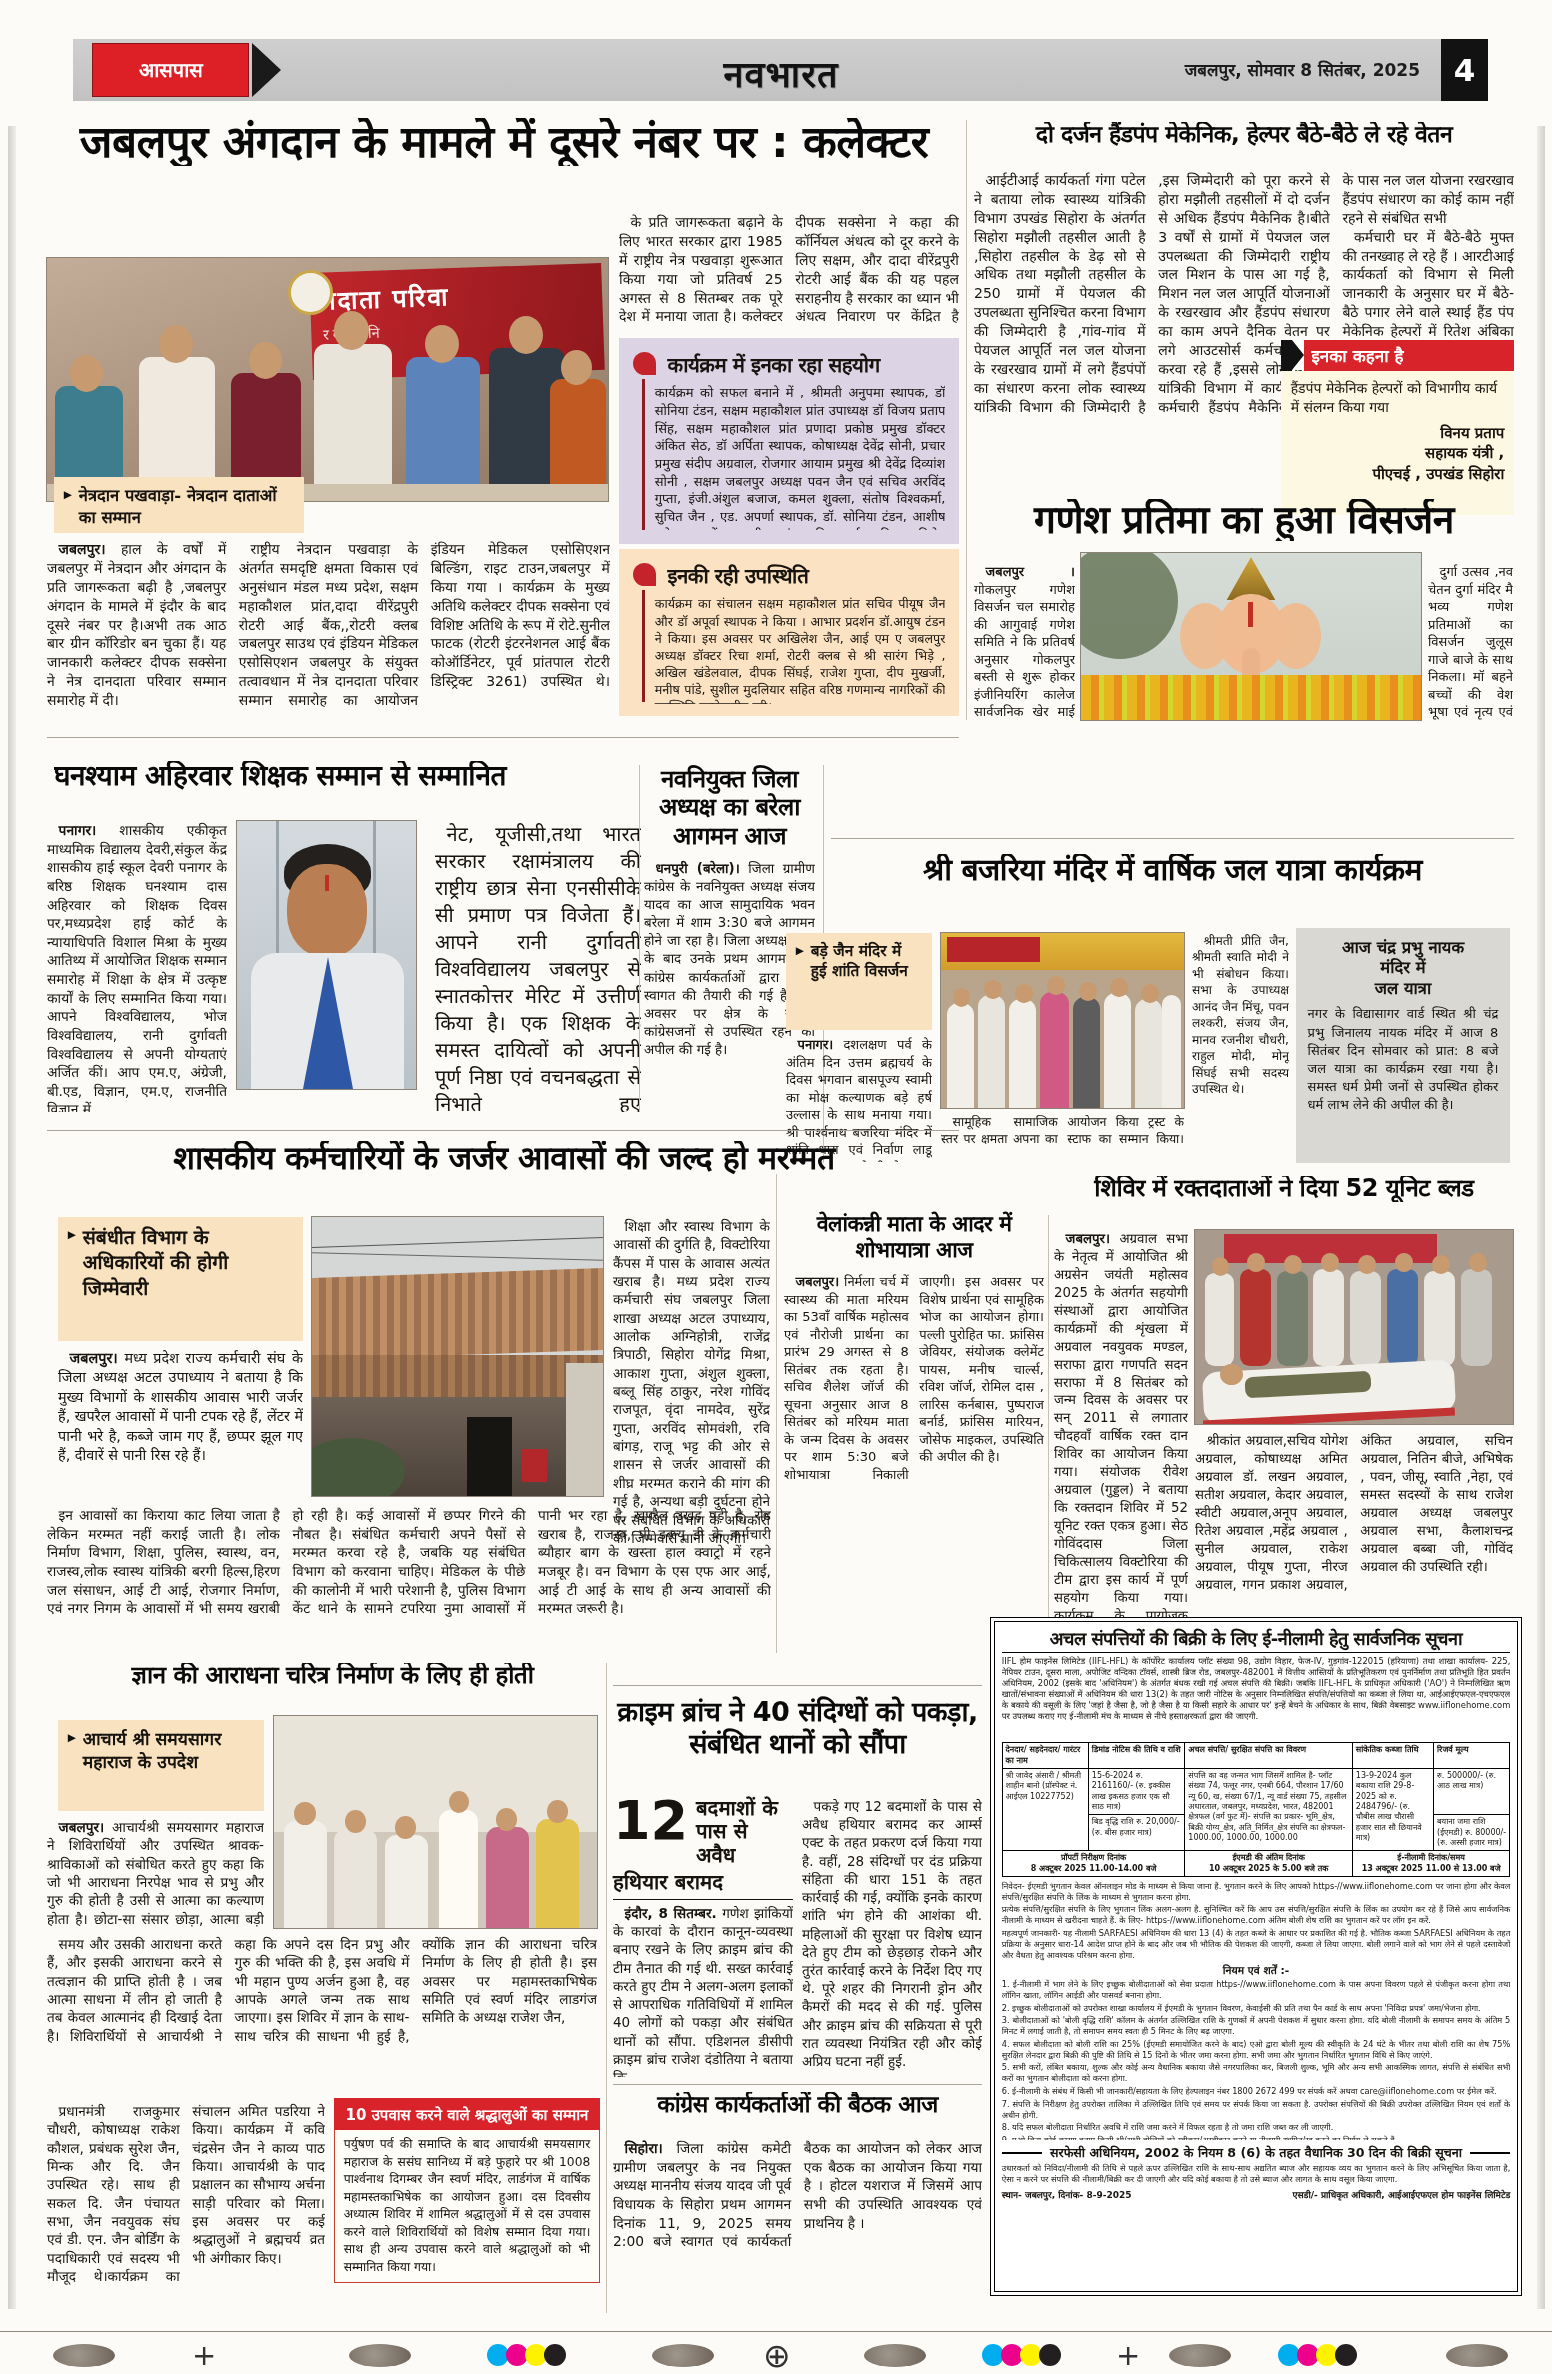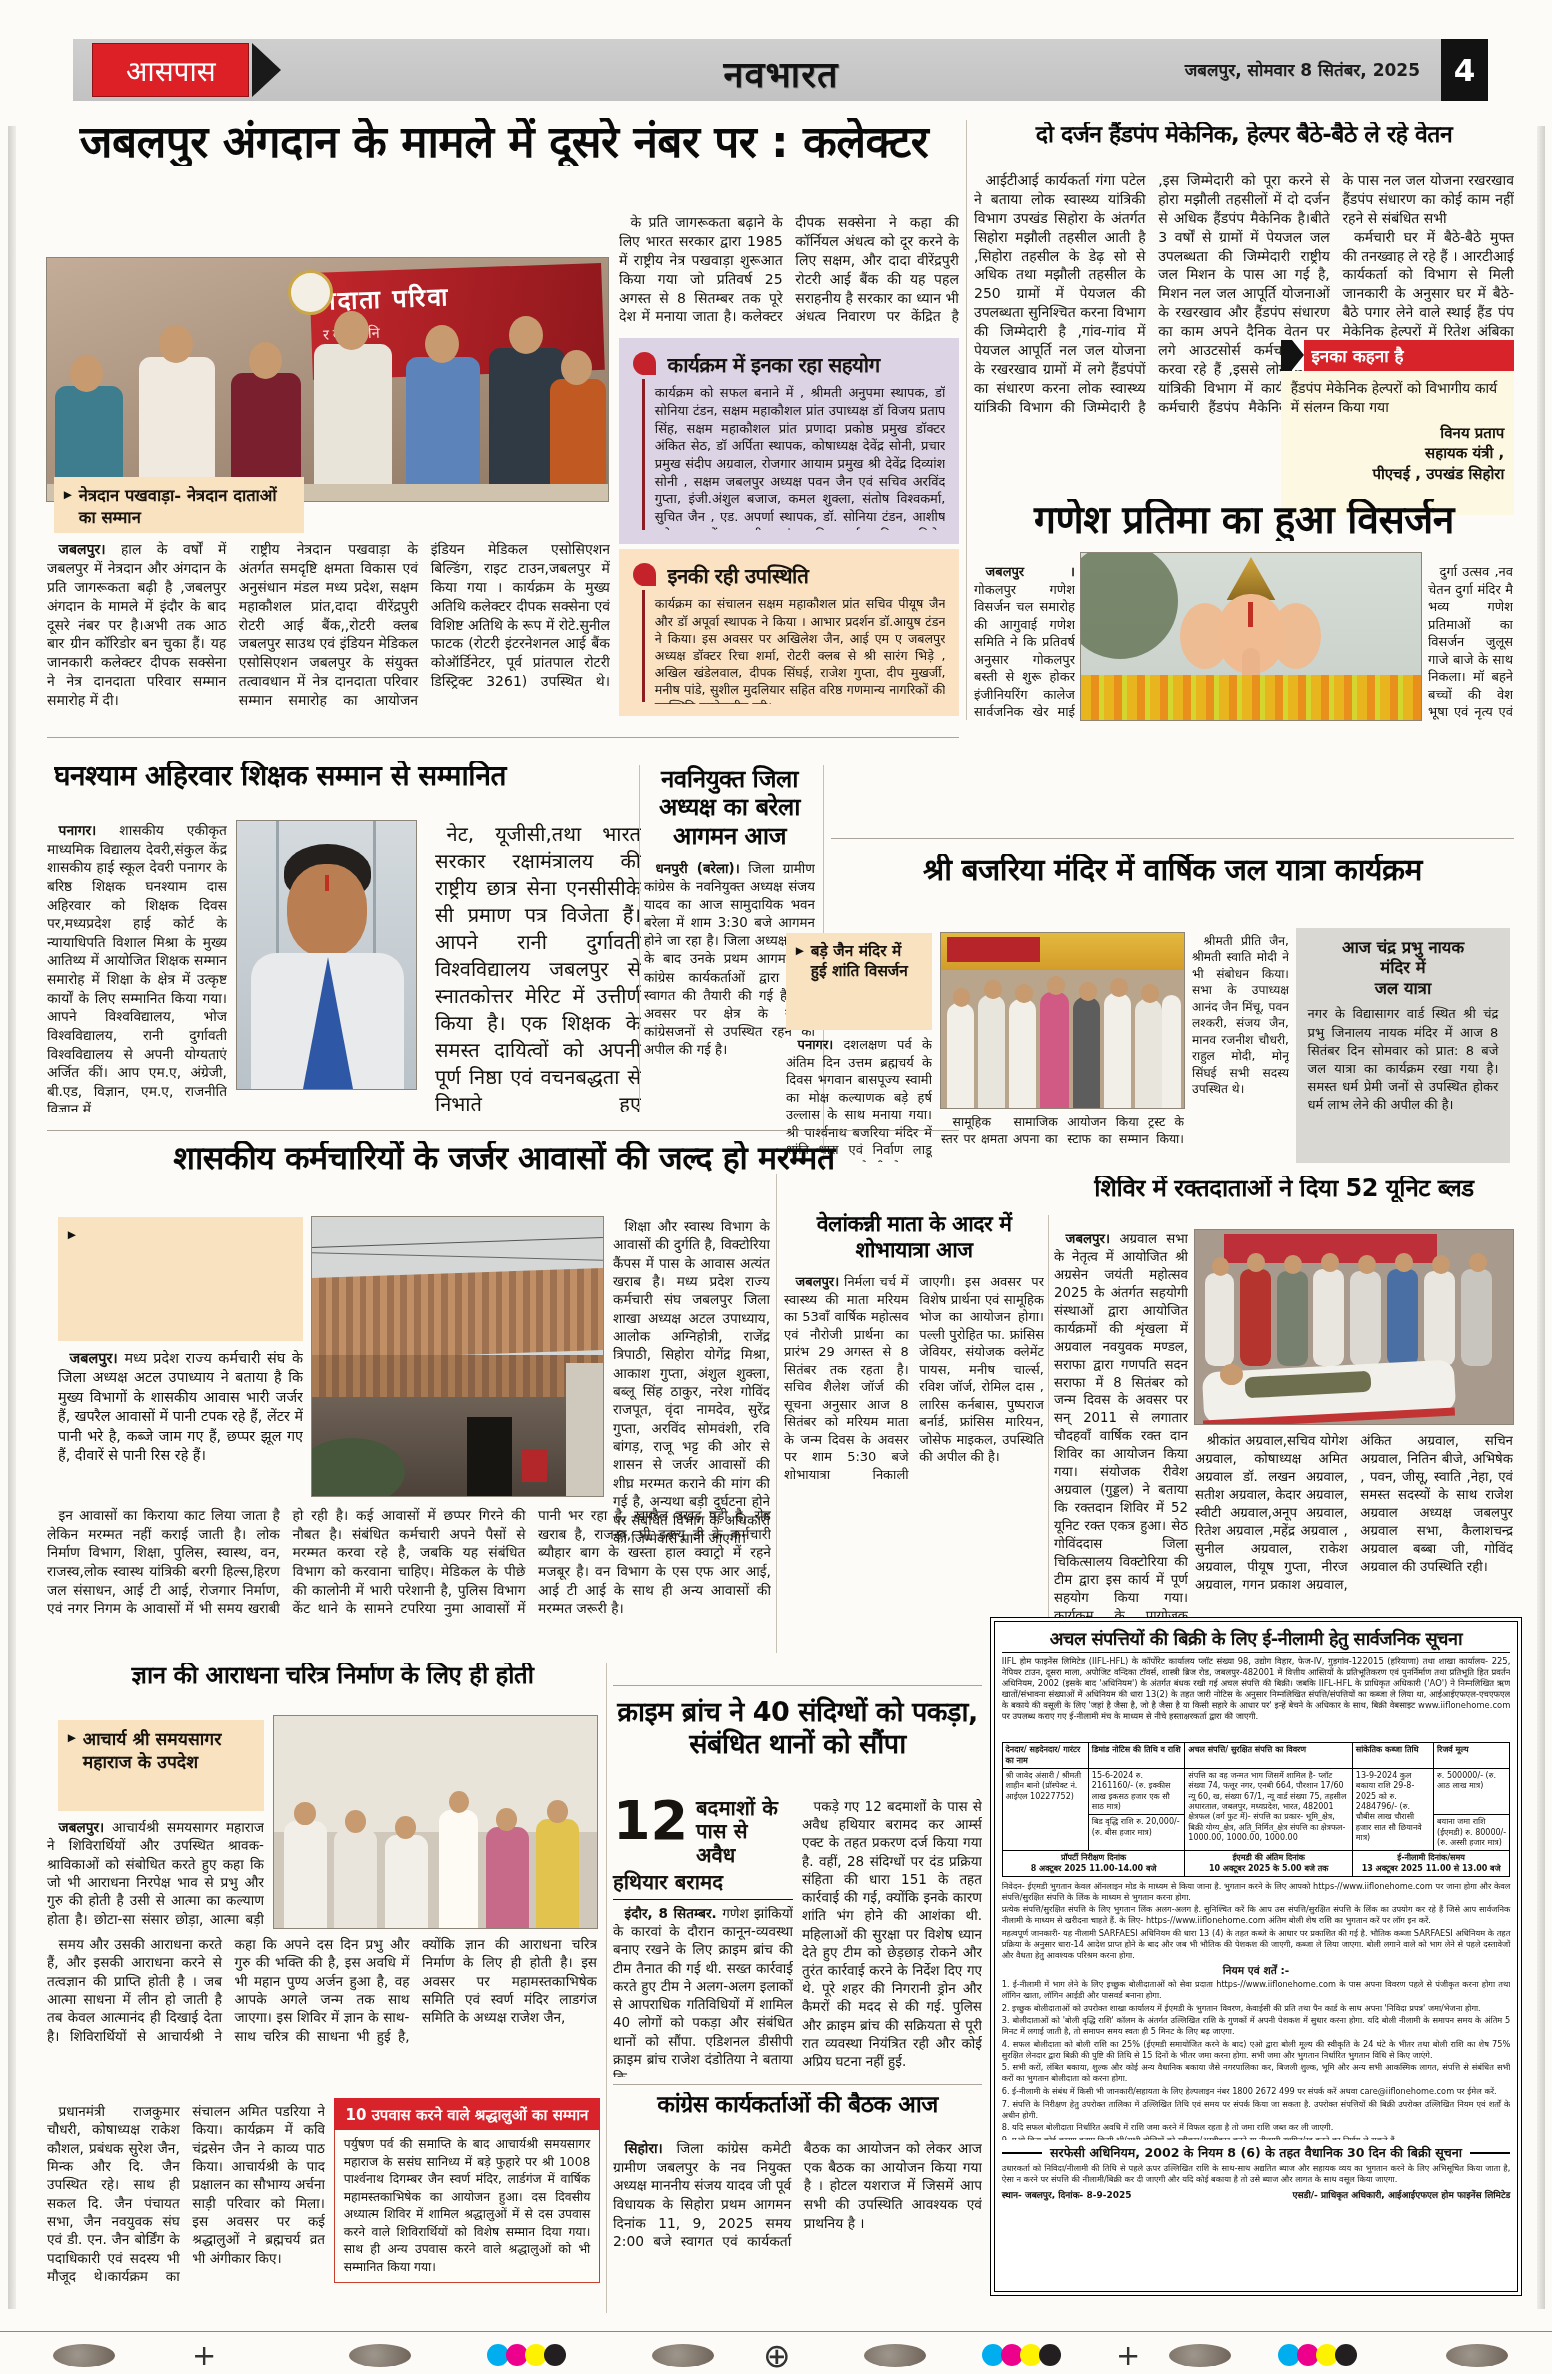--- a/index.html
+++ b/index.html
@@ -53,21 +53,21 @@
 .nsign{display:flex;justify-content:space-between;font-weight:800;font-size:9px;margin-top:2.9px}
 .mark-e{position:absolute;width:62px;height:23px;border-radius:50%;background:radial-gradient(circle at 40% 45%,#9e968c,#6e6257)}
 .mark-p{position:absolute;font-size:29px;color:#333;font-weight:400;line-height:1}
 .cmyk{position:absolute;display:flex}
 .cmyk span{width:22px;height:22px;border-radius:50%;margin-left:-2.9px}
 </style>
 </head>
 <body>
 
 <div class="abs" style="left:73px;top:39px;width:1415px;height:62px;background:linear-gradient(#cfcfcf,#c2c2c2)">
-  <div class="abs" style="left:19.4px;top:3.9px;width:157px;height:54px;background:#dd1f26;border:1.9px solid #8e1216;color:#fff;font-weight:400;font-size:28px;display:flex;align-items:center;justify-content:center">
+  <div class="abs" style="left:19.4px;top:3.9px;width:157px;height:54px;background:#dd1f26;border:1.9px solid #8e1216;color:#fff;font-weight:700;font-size:20px;display:flex;align-items:center;justify-content:center">
       <span>आसपास</span>
     </div>
   <div class="abs" style="left:179px;top:3.9px;width:0;height:0;border-top:27px solid transparent;border-bottom:27px solid transparent;border-left:29px solid #1a1a1a"></div>
   <div class="abs ctr" style="left:543px;top:9.7px;width:330px;font-size:36px;font-weight:900;color:#121212;letter-spacing:1px;text-shadow:1px 1px 0 #9a9a9a">नवभारत</div>
   <div class="abs" style="right:68px;top:19.4px;font-size:17px;font-weight:800;color:#1c1c1c">जबलपुर, सोमवार 8 सितंबर, 2025</div>
   <div class="abs" style="right:0;top:0;width:47px;height:62px;background:#121212;color:#fff;display:flex;align-items:center;justify-content:center;font-size:31px;font-weight:800">
       <span>4</span>
     </div>
 </div>
 
@@ -251,20 +251,21 @@
   <div class="grayt" style="margin-bottom:5.8px">जल यात्रा</div>
   <div class="j" style="font-size:13px;line-height:1.4">नगर के विद्यासागर वार्ड स्थित श्री चंद्र प्रभु जिनालय नायक मंदिर में आज 8 सितंबर दिन सोमवार को प्रात: 8 बजे जल यात्रा का कार्यक्रम रखा गया है। समस्त धर्म प्रेमी जनों से उपस्थित होकर धर्म लाभ लेने की अपील की है।</div>
 </div>
 
 <div class="hr" style="left:47px;top:1130px;width:912px"></div>
 
 <div class="abs hx ctr" style="left:53px;top:1141px;width:902px;font-size:32px;white-space:nowrap">शासकीय कर्मचारियों के जर्जर आवासों की जल्द हो मरम्मत</div>
 
 <div class="shbox peach" style="left:58px;top:1217px;width:245px;height:124px;font-size:19.4px">
   <span class="arr">▶</span>
+  <span>संबंधीत विभाग के अधिकारियों की होगी जिम्मेवारी</span>
 </div>
 
 <div class="abs bt j" style="left:58px;top:1349px;width:245px;height:150px;font-size:14.4px">
   <p><b class="dl">जबलपुर।</b> <span>मध्य प्रदेश राज्य कर्मचारी संघ के जिला अध्यक्ष अटल उपाध्याय ने बताया है कि मुख्य विभागों के शासकीय आवास भारी जर्जर हैं, खपरैल आवासों में पानी टपक रहे हैं, लेंटर में पानी भरे है, कब्जे जाम गए हैं, छप्पर झूल गए हैं, दीवारें से पानी रिस रहे हैं।</span></p>
 </div>
 
 <div class="ph" style="left:312px;top:1217px;width:291px;height:279px;background:#d4d7d5">
   <div class="abs" style="left:0;top:25px;width:100%;height:1px;background:#555;transform:rotate(-2deg)"></div>
   <div class="abs" style="left:0;top:39px;width:100%;height:1px;background:#666;transform:rotate(1.5deg)"></div>
   <div class="abs" style="left:0;top:56px;width:100%;height:82px;background:repeating-linear-gradient(90deg,#c08f66 0 6.8px,#9e7250 6.8px 13.6px);transform:skewY(-2deg)"></div>

